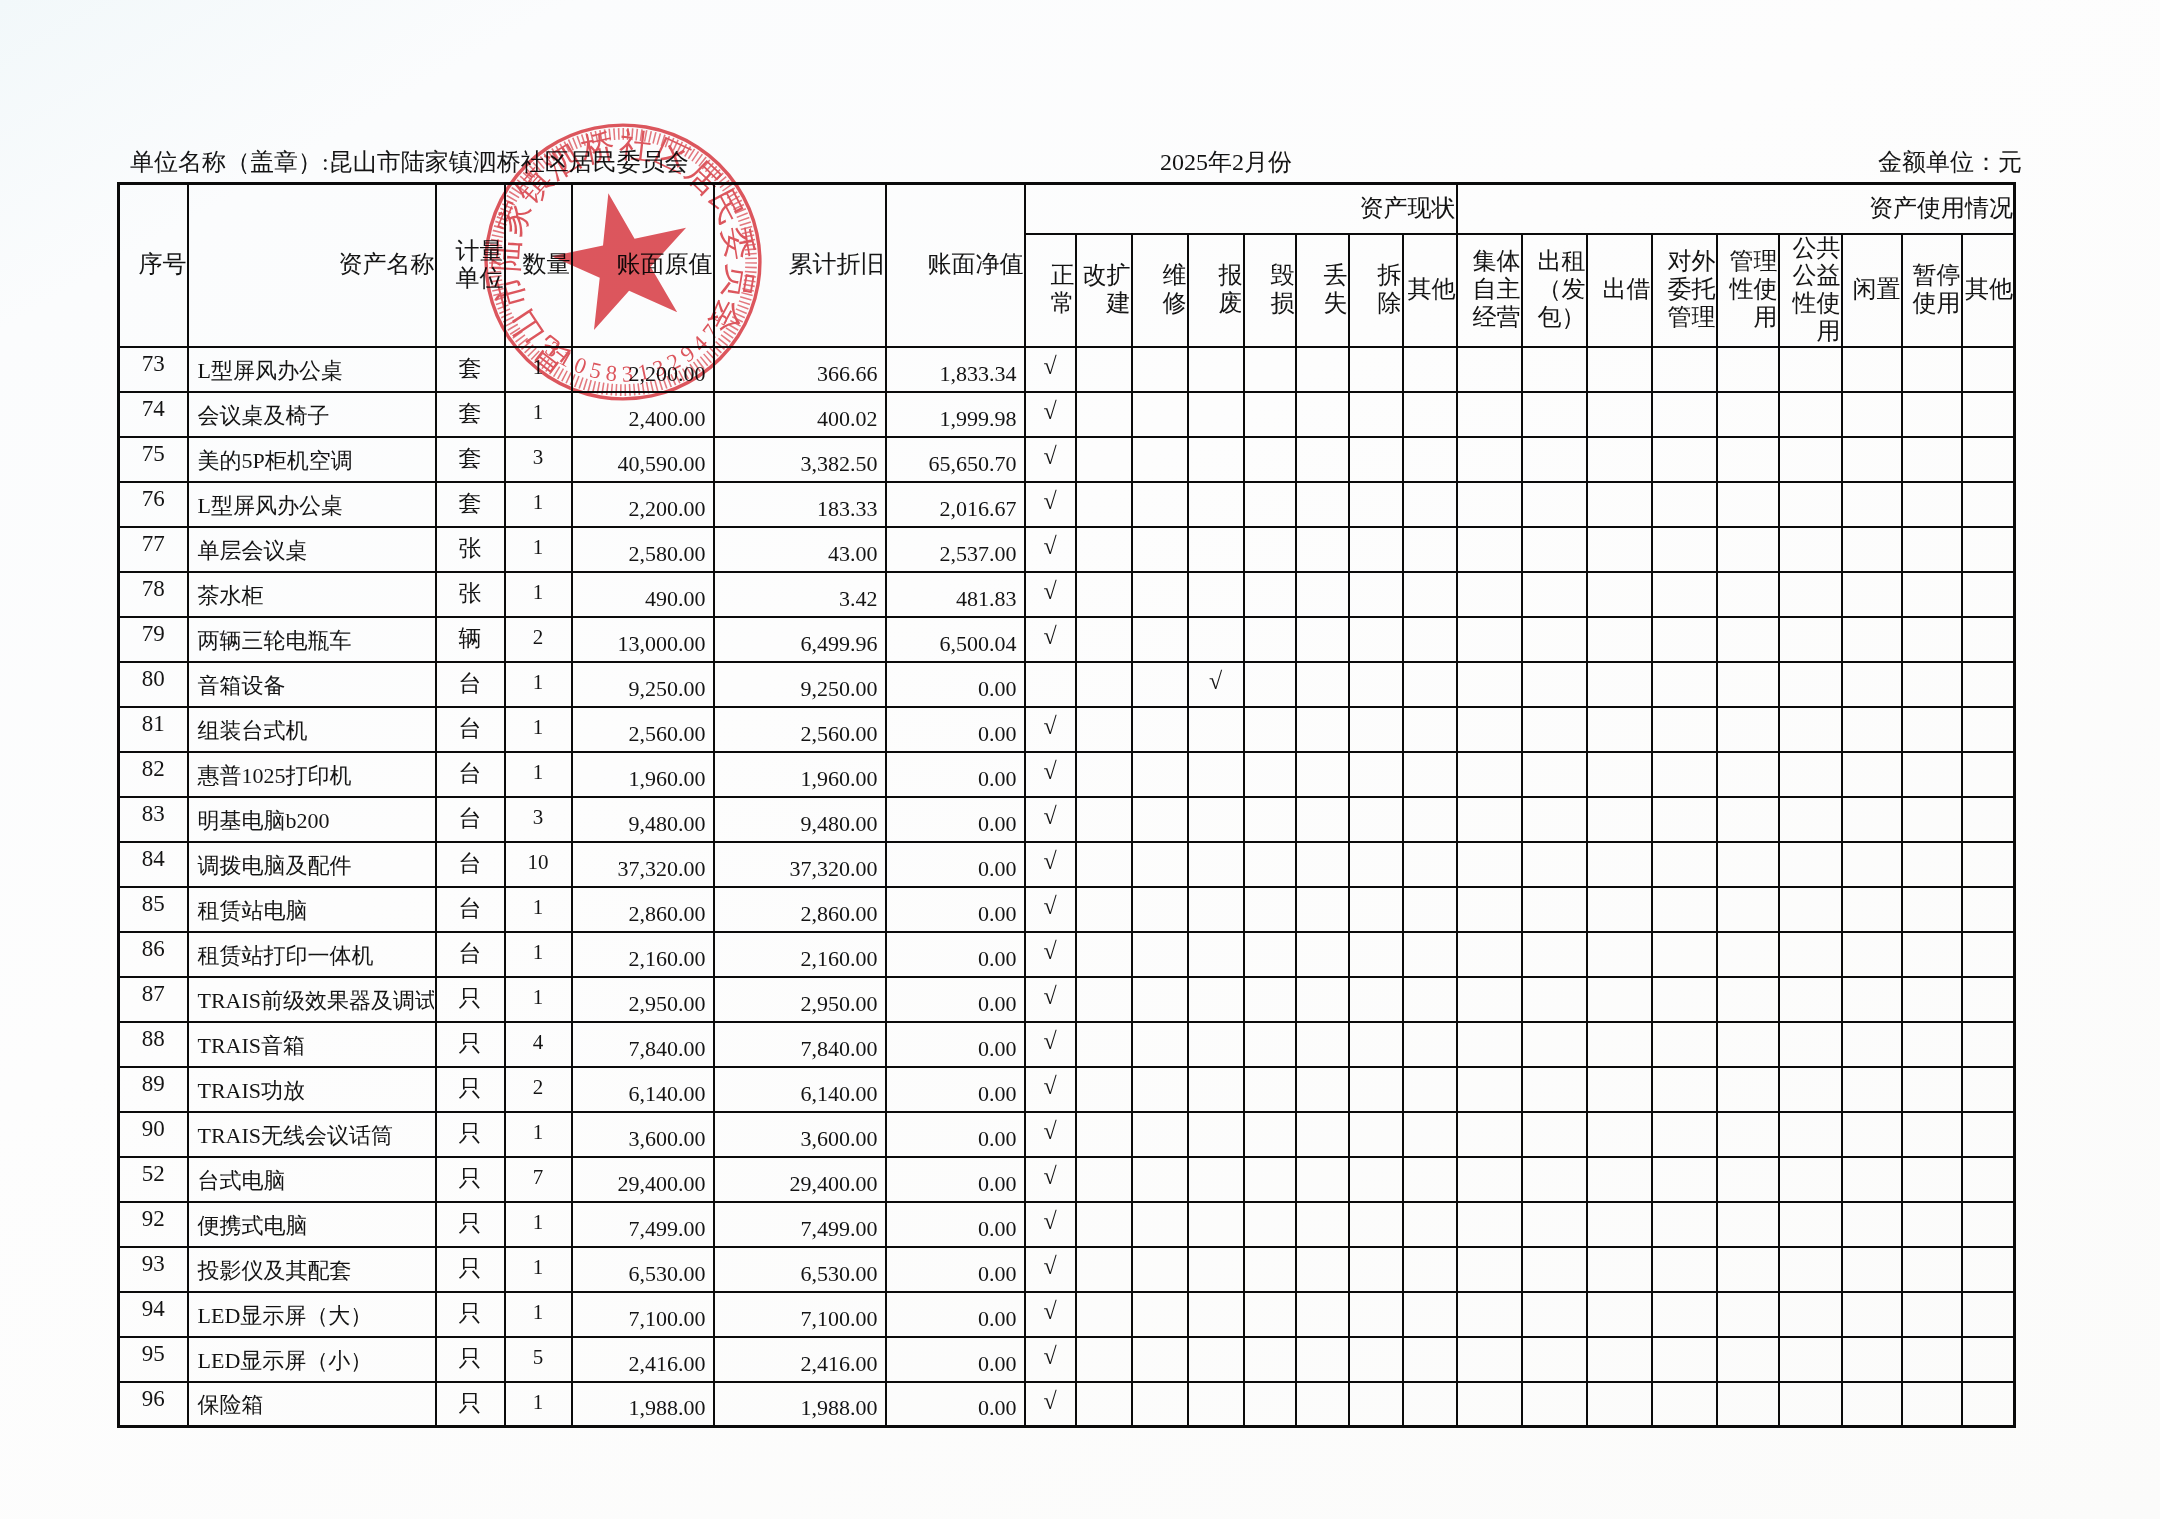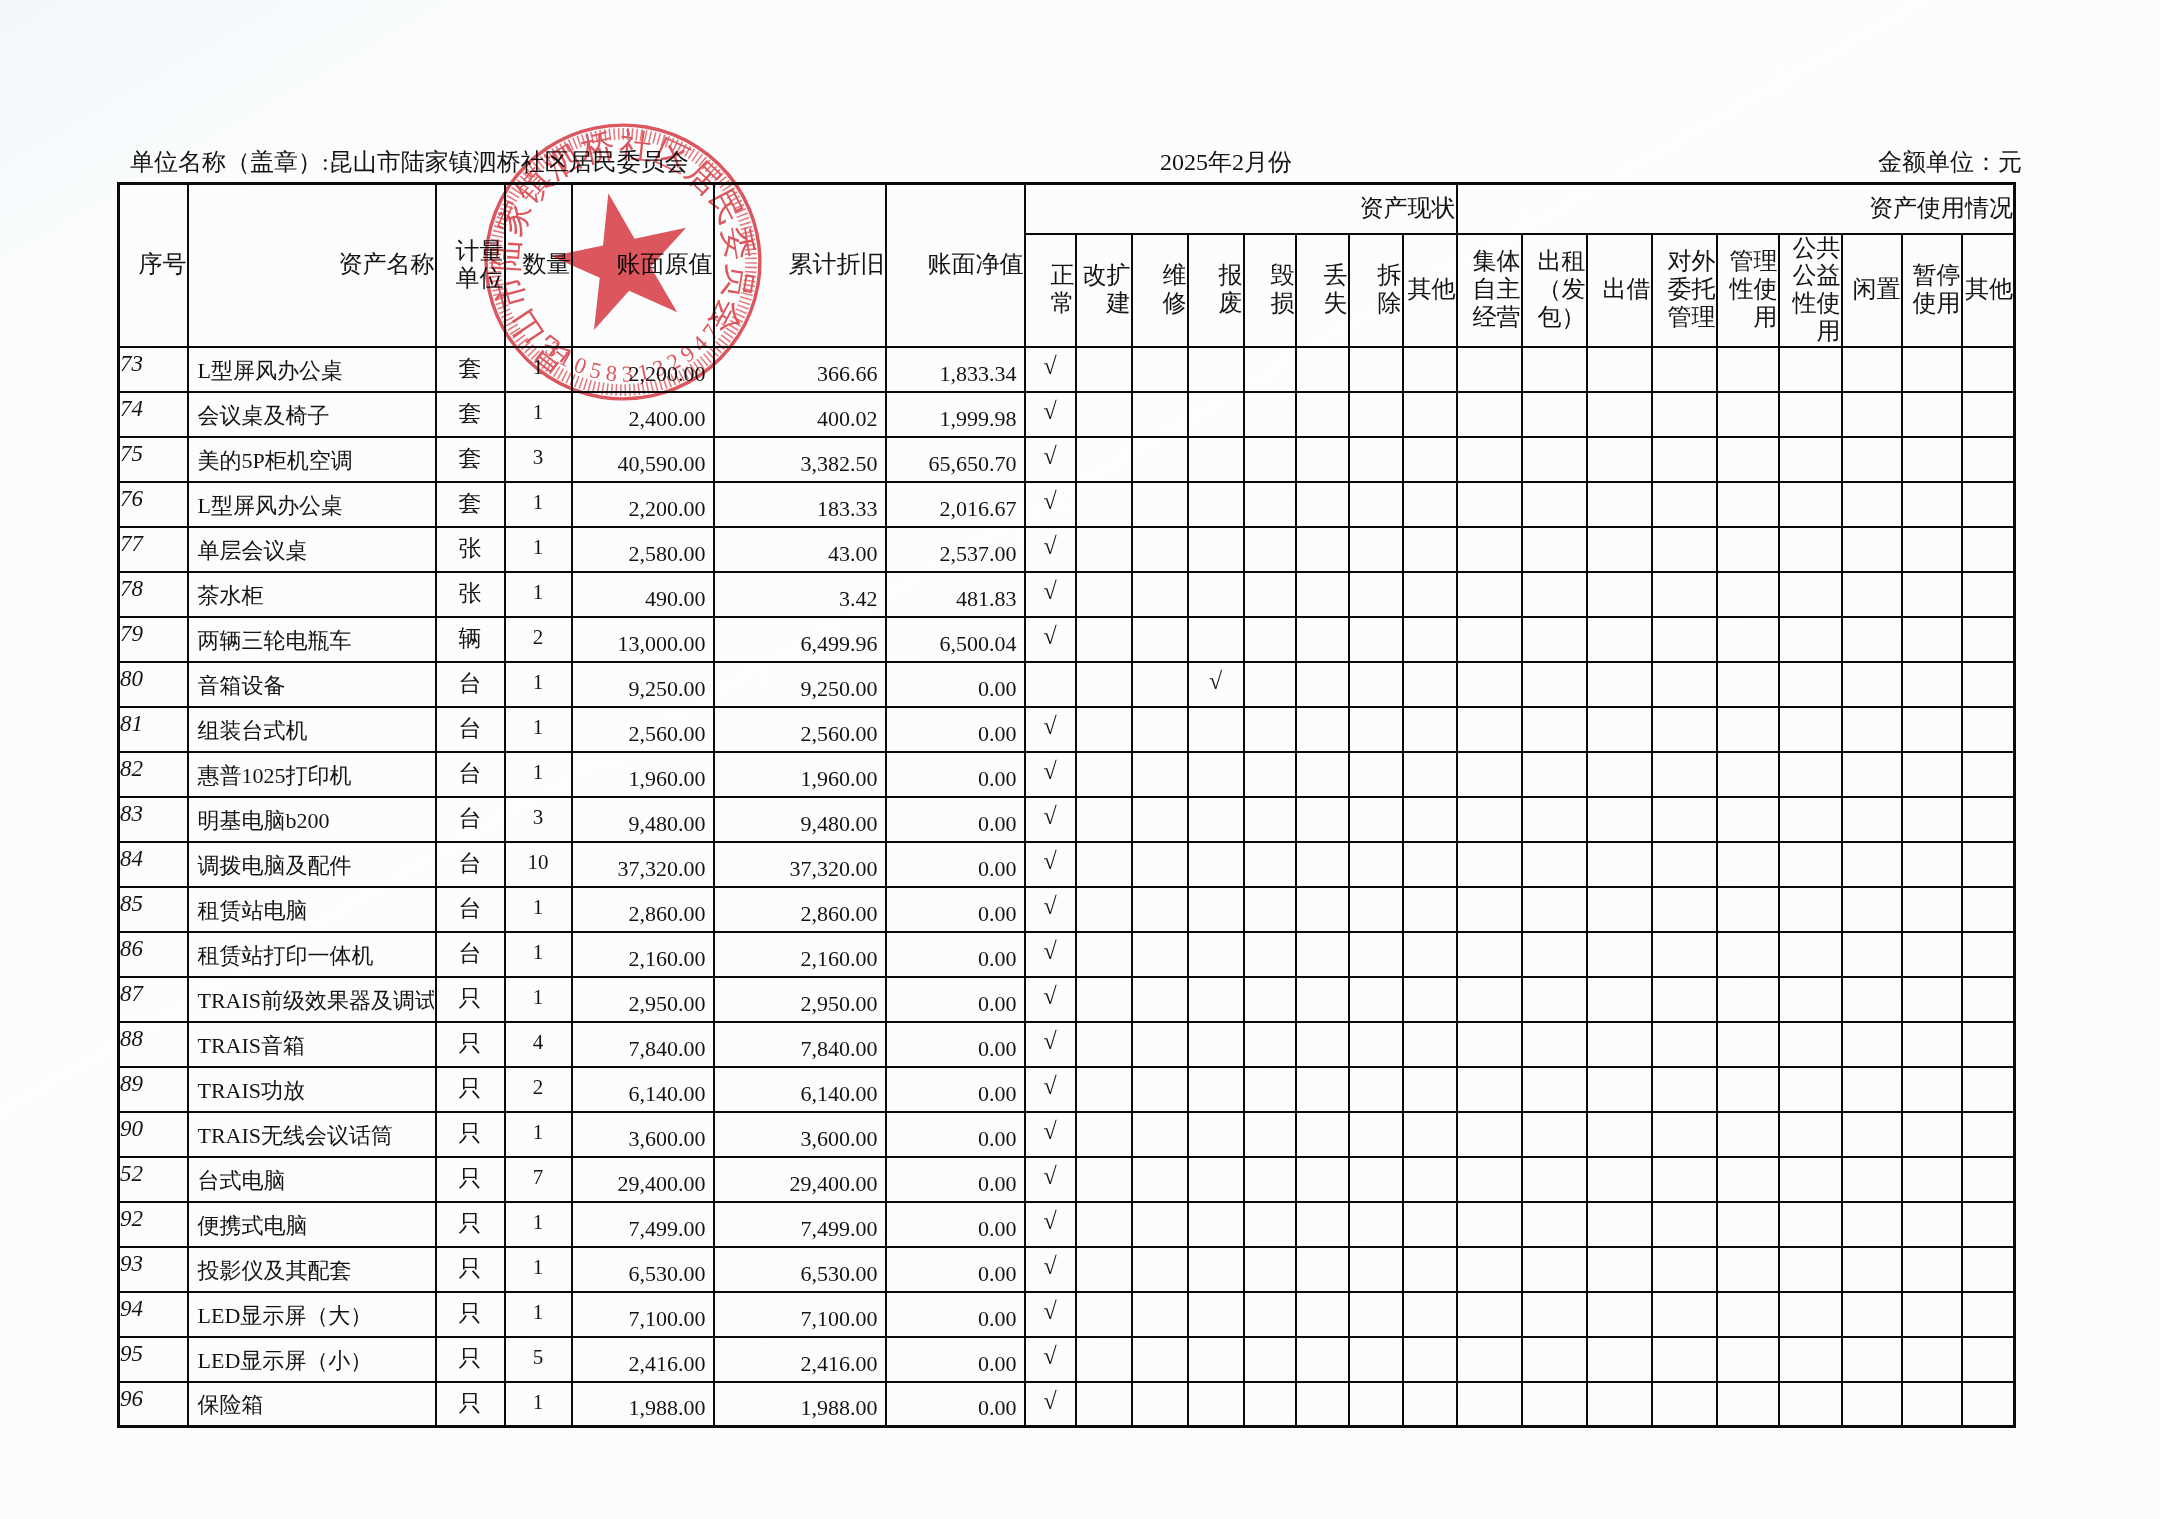--- a/index.html
+++ b/index.html
@@ -28,21 +28,21 @@
     background:transparent;
   }
   .asset th,.asset td{border:2px solid #0b0b0b;padding:0;overflow:hidden;}
   .asset thead tr.group-row{height:50px;}
   .asset thead tr.sub-row{height:110px;}
   .asset th{
     font-weight:normal;font-size:24px;text-align:right;vertical-align:middle;
     white-space:pre-line;line-height:1.16;
   }
   .asset tbody tr{height:45px;}
-  td.seq{vertical-align:top;font-size:23px;padding-top:3px;font-style:italic;}
+  td.seq{text-align:center;vertical-align:top;font-size:23px;padding-top:3px;}
   td.name{text-align:left;vertical-align:bottom;font-size:22px;padding:0 2px 5px 9px;white-space:nowrap;border-radius:12px;}
   td.unit{text-align:center;vertical-align:top;font-size:23px;padding-top:5px;}
   td.qty{text-align:center;vertical-align:top;font-size:21px;padding-top:7px;}
   td.money{text-align:right;vertical-align:bottom;font-size:22px;padding:0 7px 4px 0;}
   td.mark{text-align:center;vertical-align:top;font-size:24px;padding-top:5px;}
   .stamp{
     position:absolute;left:447px;top:86px;width:352px;height:352px;
     mix-blend-mode:multiply;opacity:.93;pointer-events:none;
   }
   .stamp text{font-family:"Liberation Serif","DejaVu Serif",serif;}

